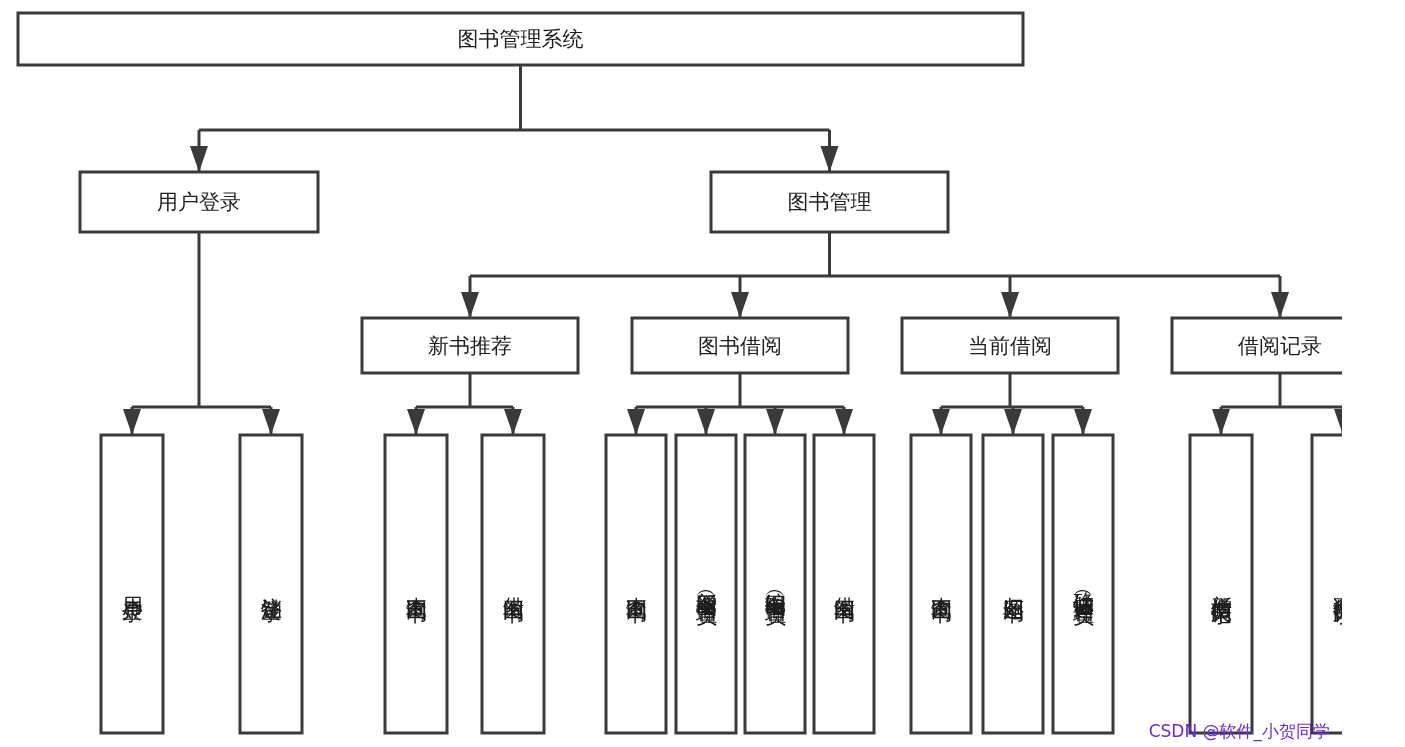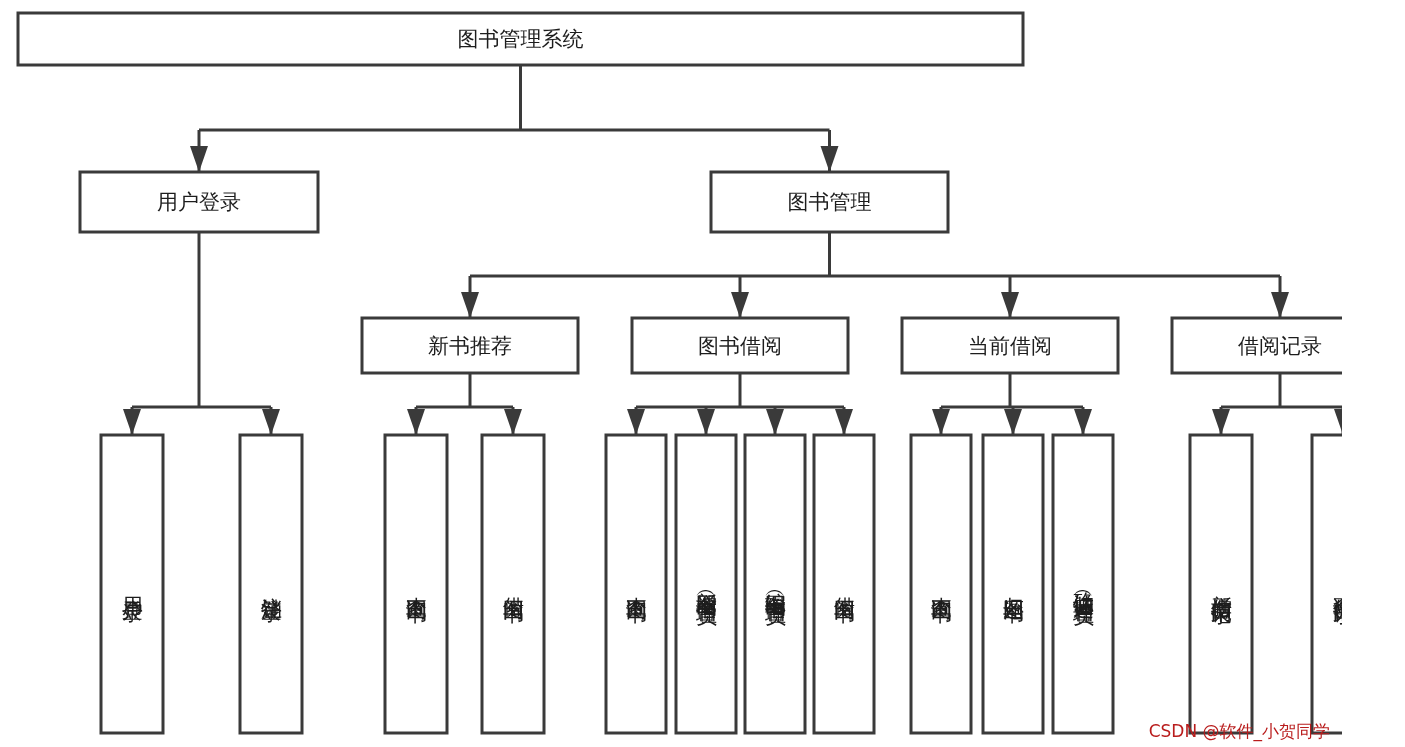--- a/index.html
+++ b/index.html
@@ -62,21 +62,21 @@
     align-items: center;
     justify-content: center;
     pointer-events: none;
   }
   .watermark {
     position: absolute;
     right: 12px;
     bottom: 4px;
     font-family: "DejaVu Sans", "Liberation Sans", sans-serif;
     font-size: 17px;
-    color: #b91c1c;
+    color: #6d28d9;
     white-space: nowrap;
   }
 </style>
 </head>
 <body>
 
 <div id="diagram-root">
 
   <svg id="tree-svg" viewBox="0 0 1405 747" xmlns="http://www.w3.org/2000/svg">
     <g id="connectors-layer">

